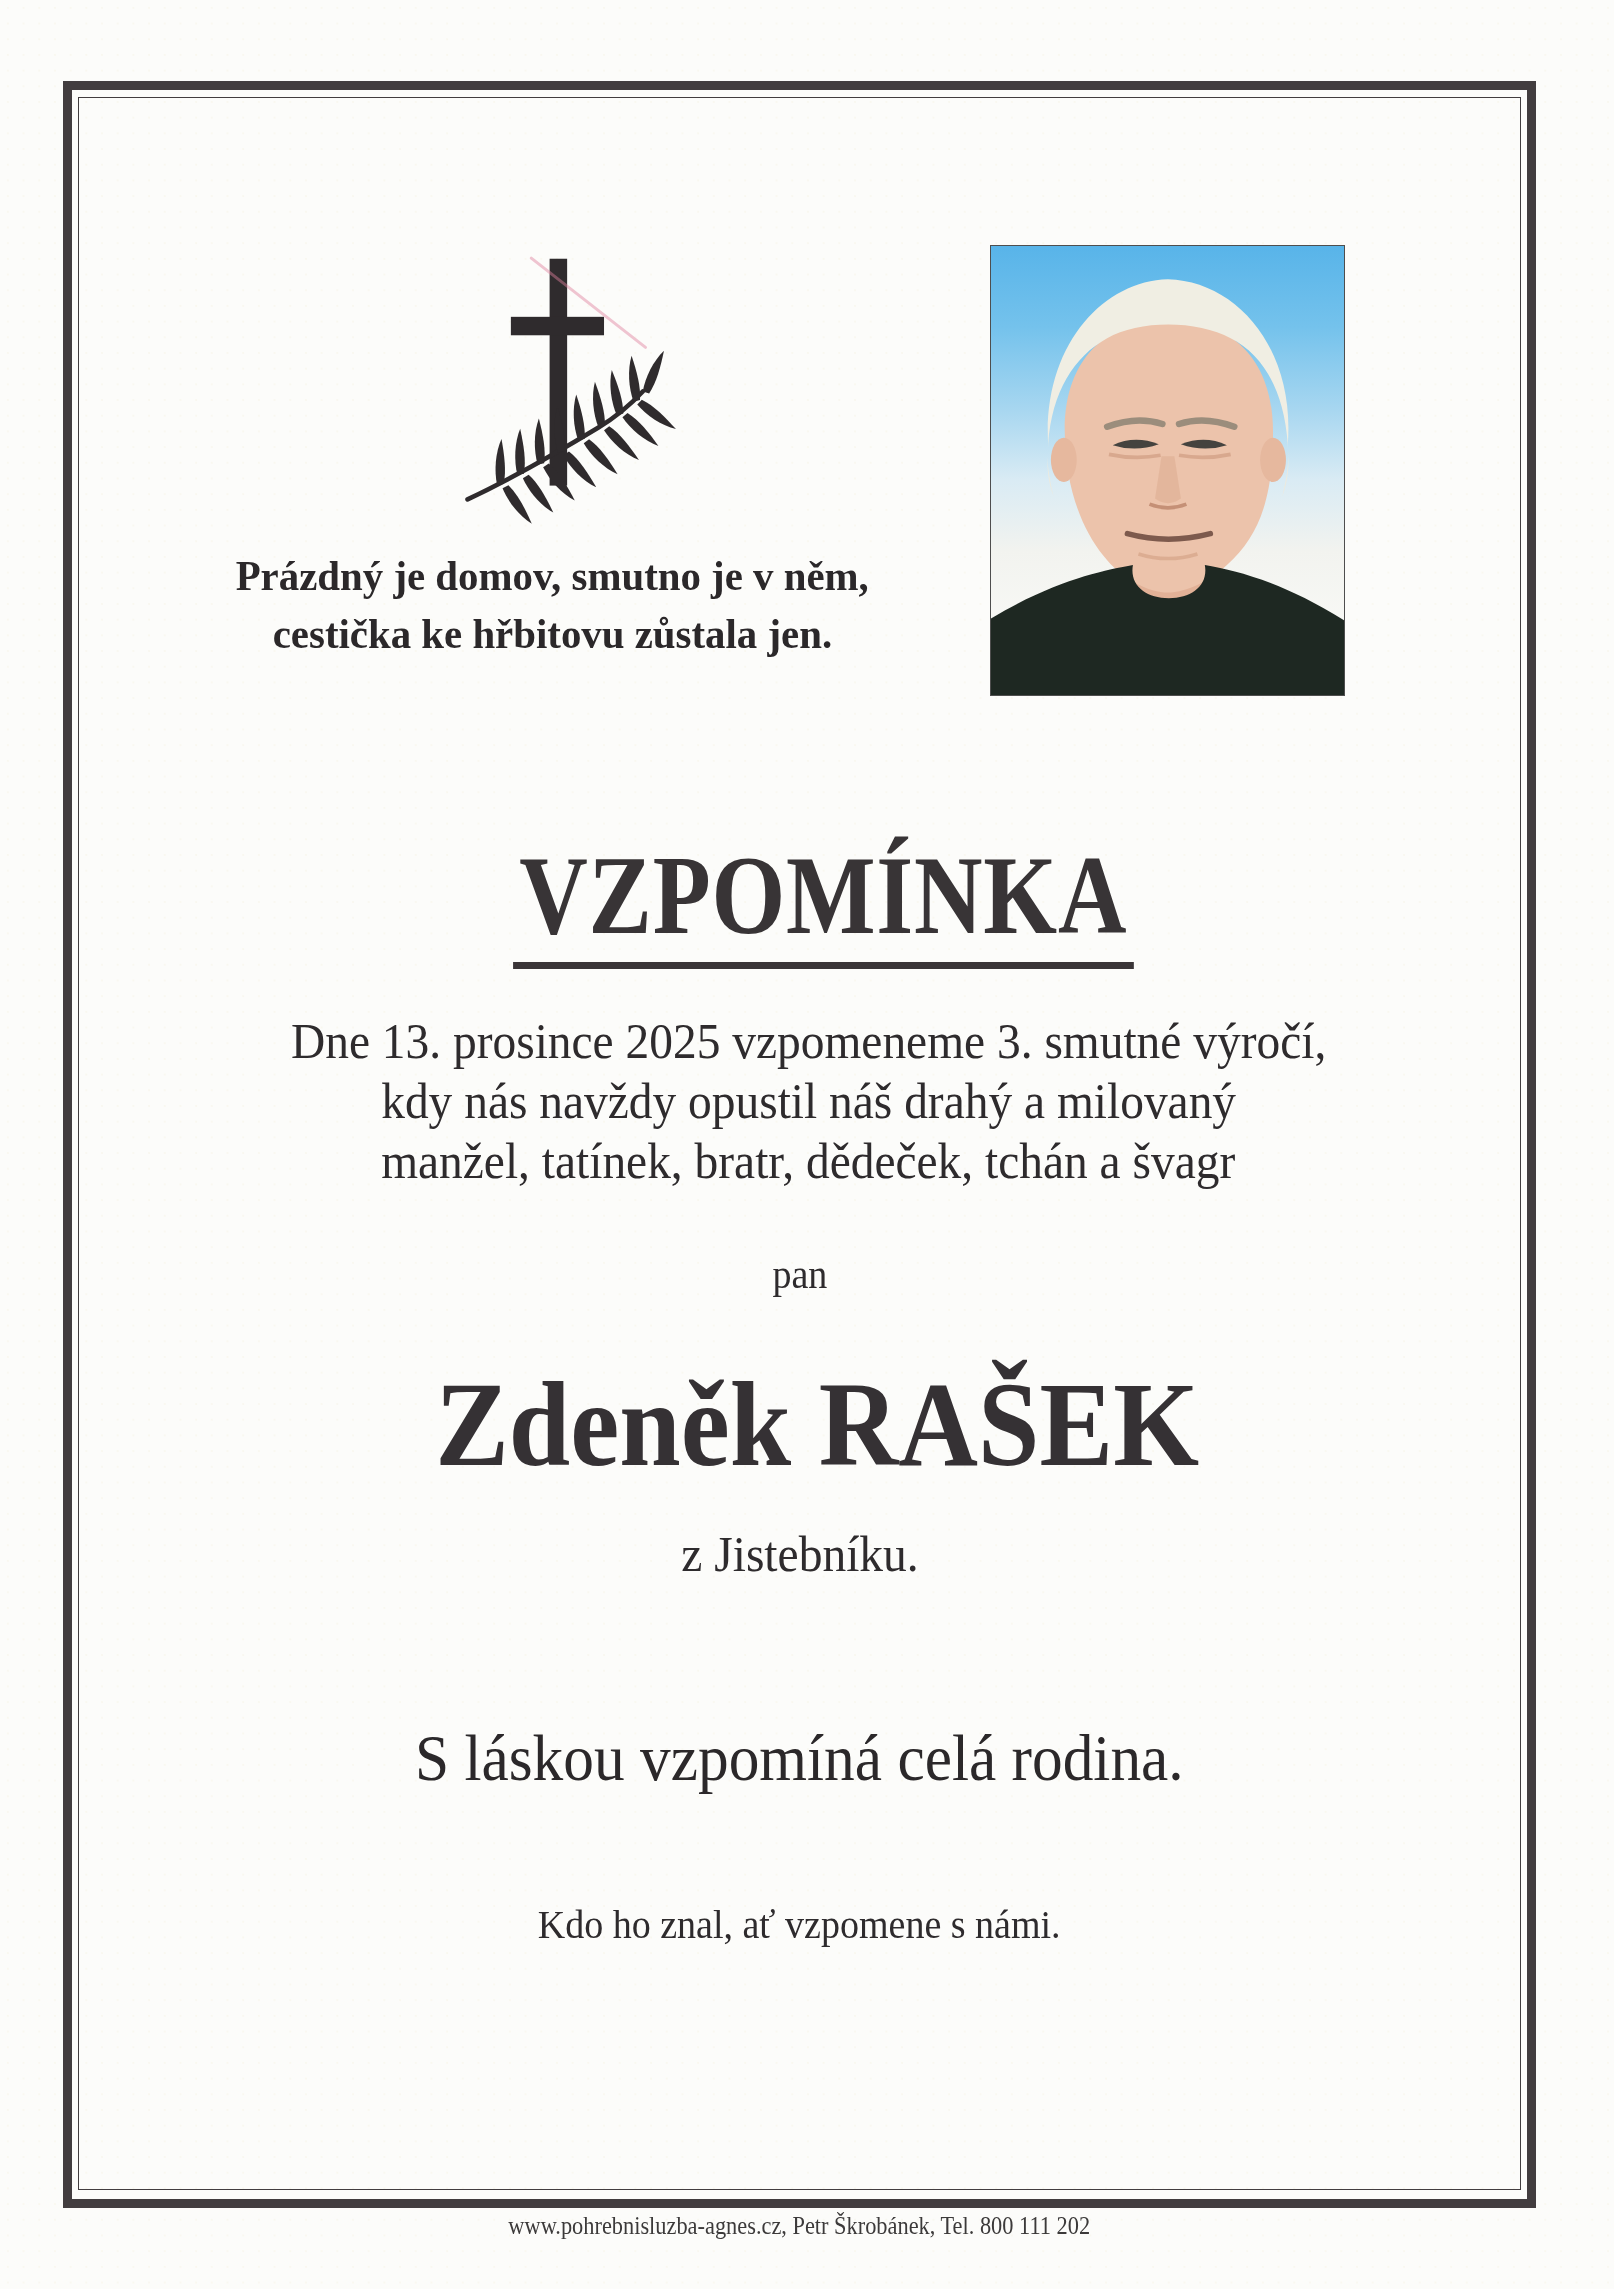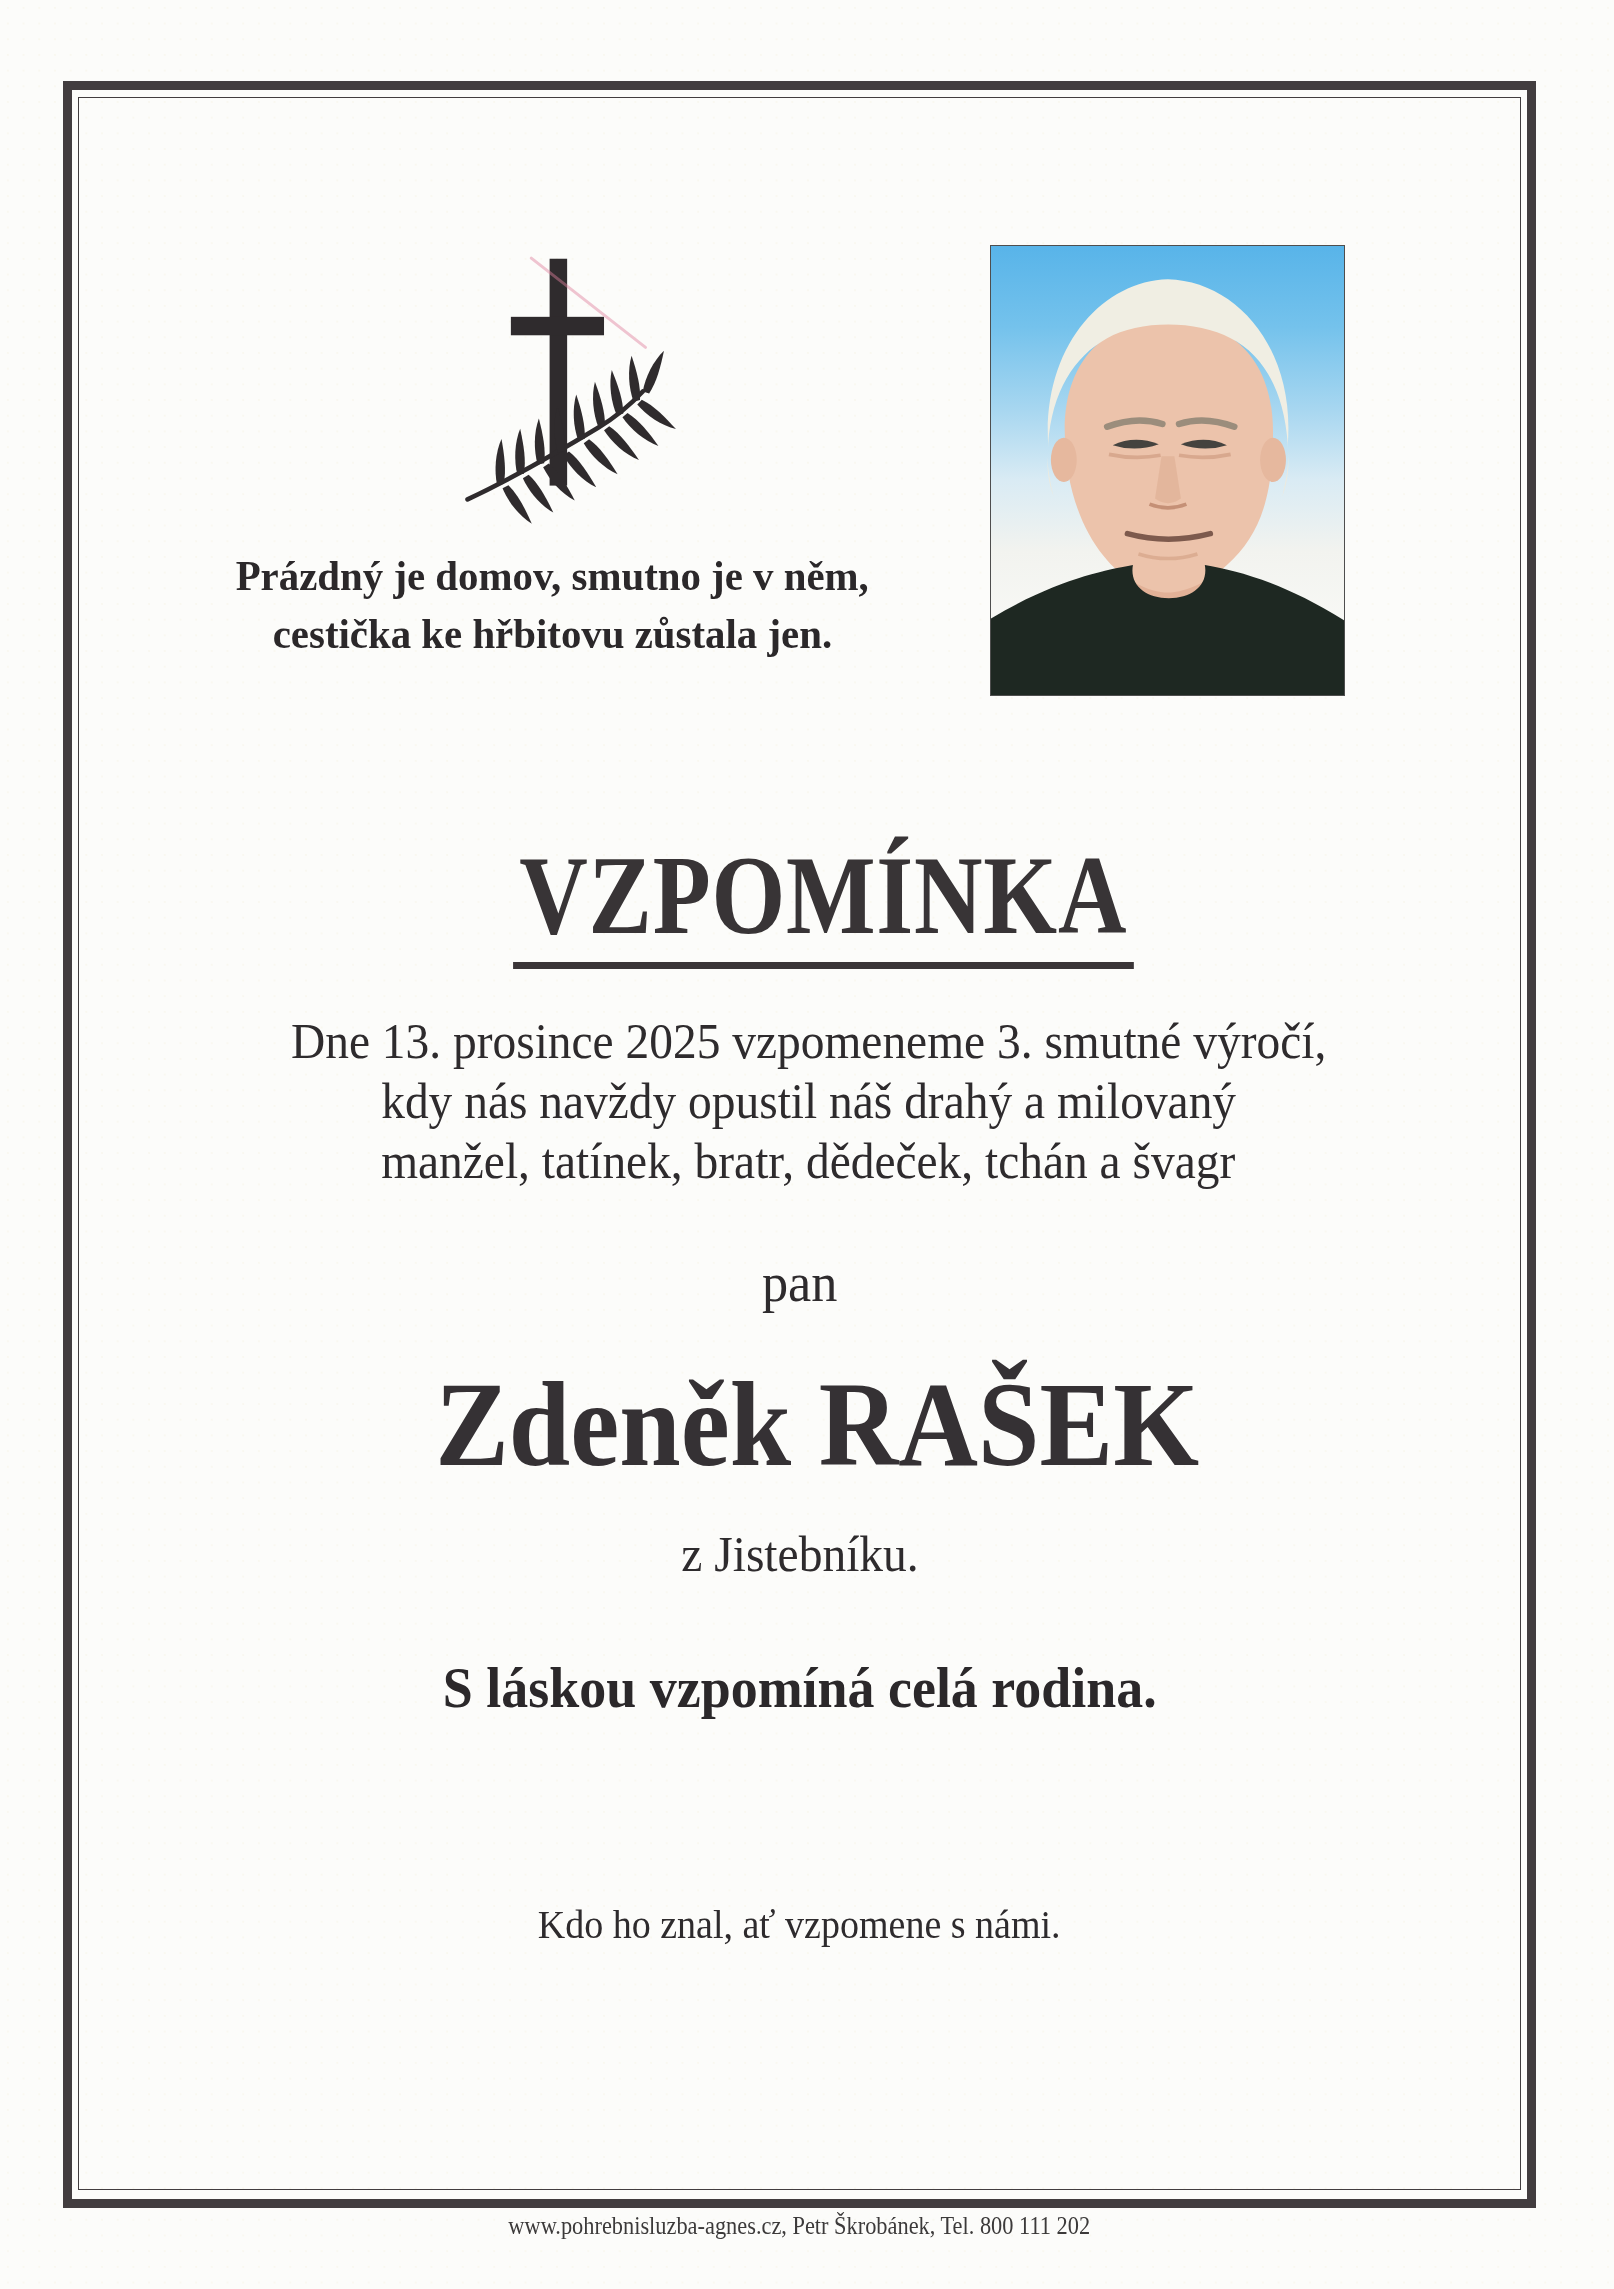--- a/index.html
+++ b/index.html
@@ -15,24 +15,24 @@
   .content{position:absolute; left:63px; top:81px; right:78px; bottom:82px;}
   .centered{position:absolute; left:0; right:0; text-align:center;}
   .cond{display:inline-block; transform:scaleX(var(--sx,0.92)); transform-origin:50% 50%; white-space:nowrap;}
 
   .verse{top:466px; left:28px; right:auto; width:923px; position:absolute; text-align:center;
          font-weight:bold; font-size:43px; line-height:58px; color:#2b282a;}
   .title-wrap{top:755px;padding-left:48px;}
   .title{font-weight:bold; font-size:113px; line-height:1.05; letter-spacing:0.9px;
          border-bottom:7.4px solid #3a3537; padding:0 7.4px 7.4px 7.4px; color:#383436;}
   .announce{top:930px; font-size:51px; line-height:60px; color:#2e2b2d;padding-left:18px;}
-  .honorific{top:1170px; font-size:55px;}
+  .honorific{top:1170px; font-size:40px;}
   .name{top:1278px; font-weight:bold; font-size:120px; line-height:1.1; color:#353134;padding-left:36px;}
   .origin{top:1444px; font-weight:normal; font-size:50px;}
-  .closing{top:1573px; font-weight:bold; font-size:58px; color:#2b282a;}
+  .closing{top:1639px; font-weight:normal; font-size:66px; color:#2b282a;}
   .remember{top:1820px; font-size:40px;}
   .footer{position:absolute; left:63px; right:78px; top:2211px; text-align:center;
           font-size:26px; color:#3c3a3a;}
 
   .cross-block{position:absolute; left:399px; top:162px; width:249px; height:286px;}
   .scan-artifact{position:absolute; left:468px; top:175px; width:148px; height:2.8px;
                  background:rgba(224,128,158,0.45); transform:rotate(38deg);
                  transform-origin:0 0; border-radius:1.8px;}
   .photo{position:absolute; left:927px; top:164px; width:353px; height:449px;
          border:1.8px solid #4e4e4e;

